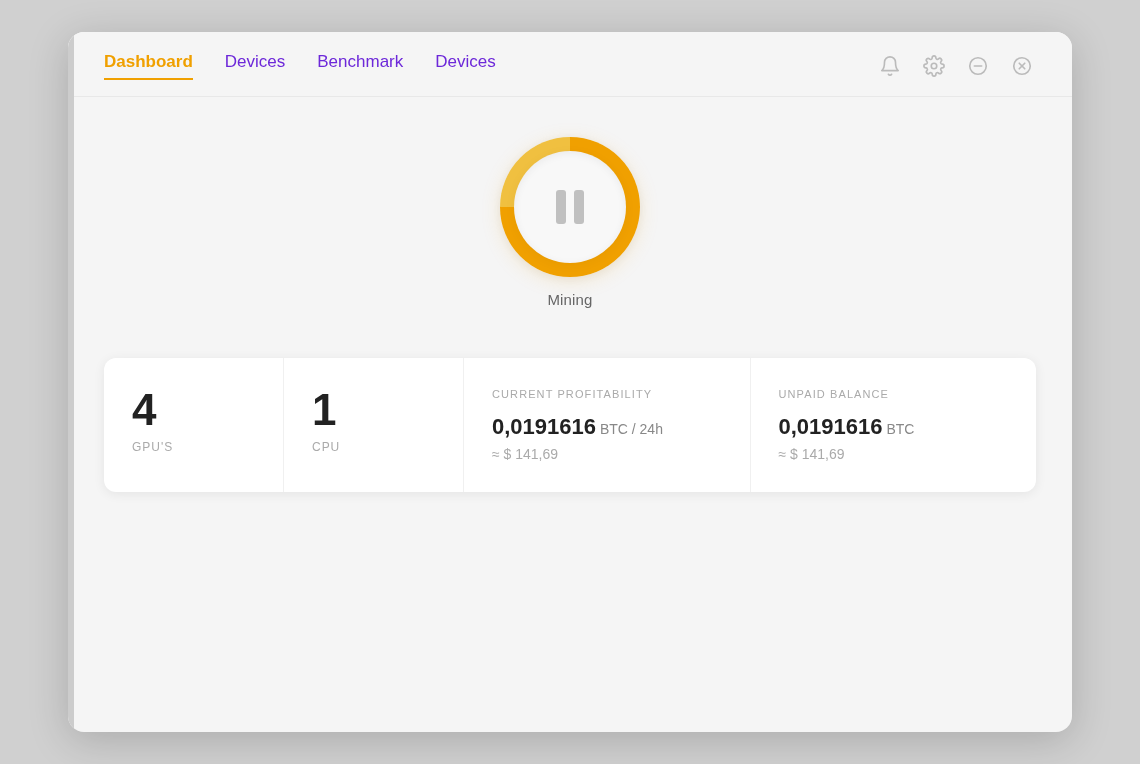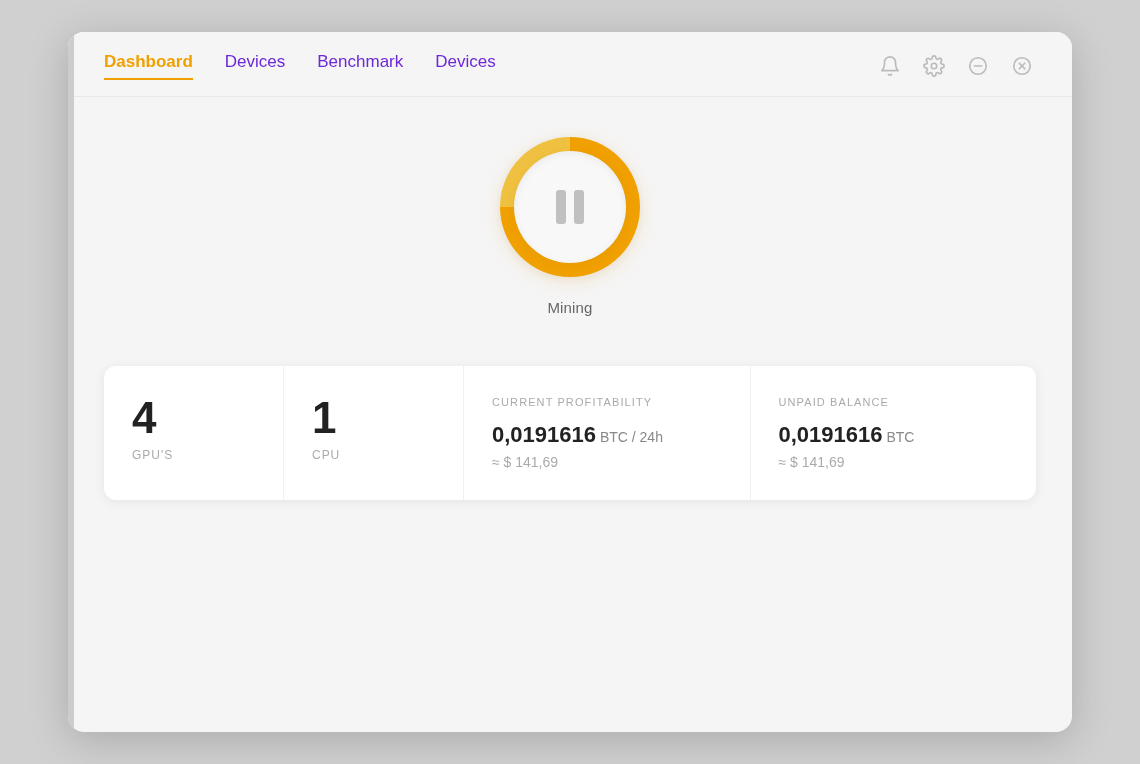--- a/index.html
+++ b/index.html
@@ -141,21 +141,21 @@
     }
 
     .pause-bar {
       width: 10px;
       height: 34px;
       background: #c0c0c0;
       border-radius: 3px;
     }
 
     .mining-label {
-      margin-top: 22px;
+      margin-top: 14px;
       font-size: 15px;
       color: #666;
       font-weight: 400;
       letter-spacing: 0.01em;
     }
 
     
     .stats-row {
       display: flex;
       width: 100%;

